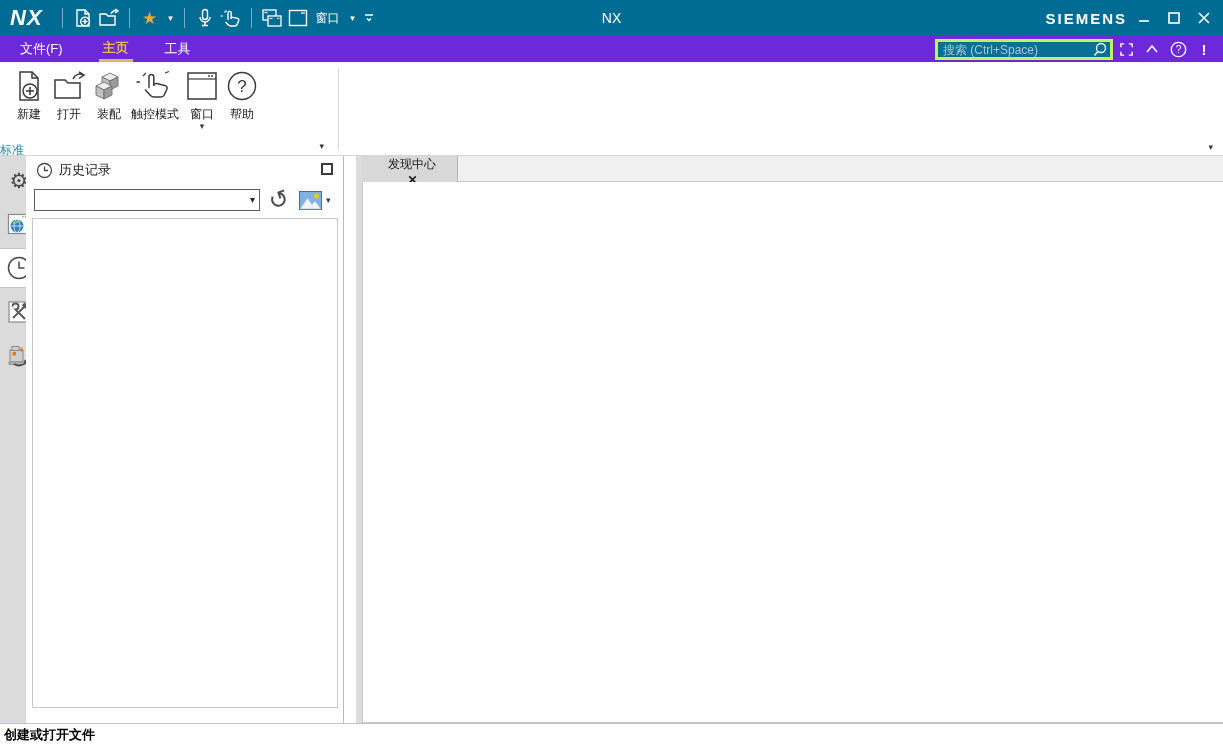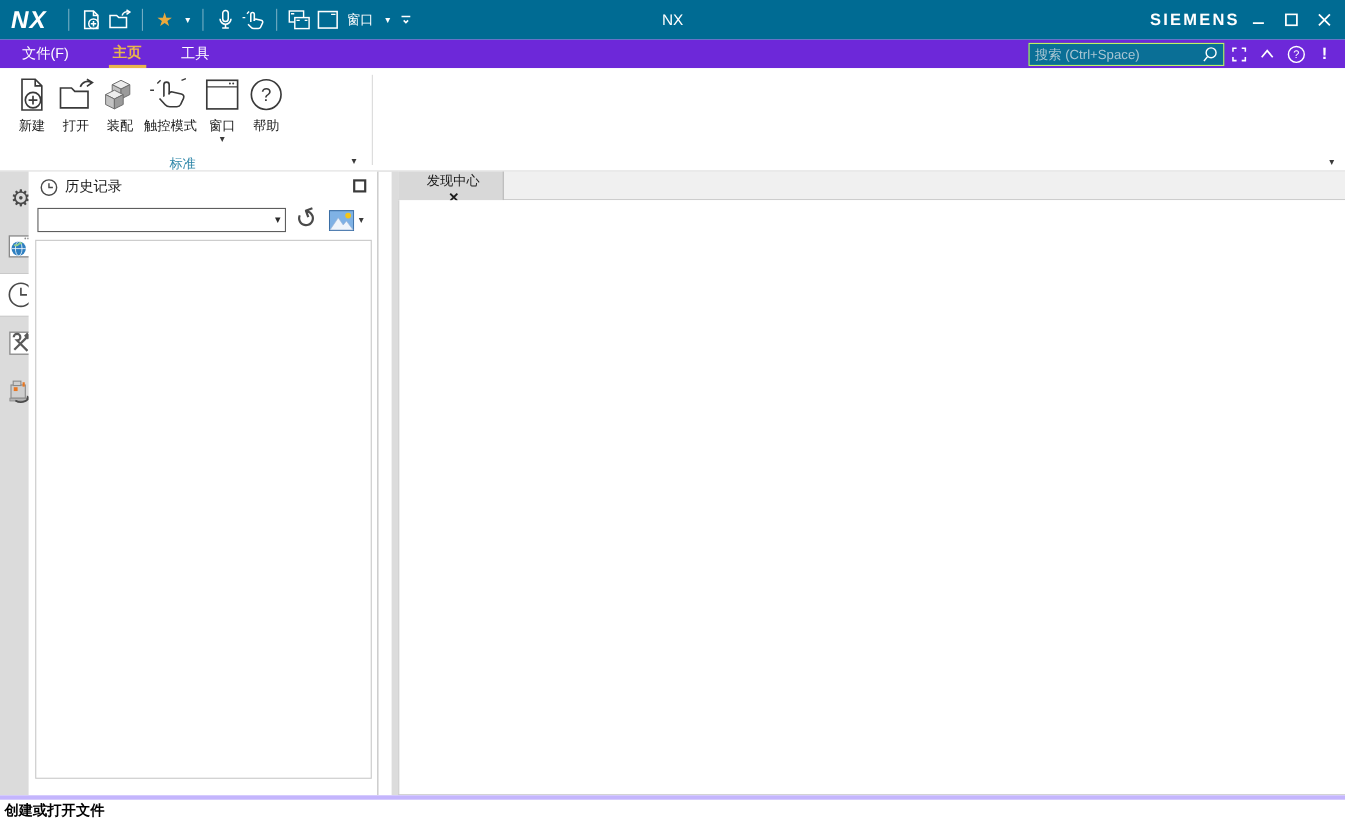--- a/index.html
+++ b/index.html
@@ -28,42 +28,42 @@
 
   
   .menubar { position:absolute; left:0; top:36px; width:1223px; height:26px; background:#6d28d9;
              display:flex; align-items:center; color:#fff; }
   .menu-file { margin-left:20px; font-size:13px; }
   .rtab { font-size:13px; height:26px; display:flex; align-items:center; padding:0 4px; }
   .rtab.active { color:#E8B64C; border-bottom:3px solid #E8B64C; font-weight:bold; }
   .rtab-home { margin-left:36px; }
   .rtab-tools { margin-left:28px; }
   .search-wrap { position:absolute; left:935px; top:3px; width:178px; height:21px; }
-  .search-input { width:178px; height:21px; background:#0A6F96; border:1px solid #bef264;
+  .search-input { width:178px; height:21px; background:#0A6F96; border:3px solid #bef264;
                   color:#fff; font-size:12px; padding:0 22px 0 5px; outline:none;
                   font-family:"Liberation Sans", sans-serif; }
   .search-input::placeholder { color:#A9C6D3; }
   .search-glass { position:absolute; right:3px; top:2px; }
   .menu-icons { position:absolute; right:6px; top:0; height:26px; display:flex; align-items:center; }
   .menu-ic { width:26px; height:26px; display:flex; align-items:center; justify-content:center;
              color:#fff; }
   .excl { font-weight:bold; font-size:15px; }
 
   
   .ribbon { position:absolute; left:0; top:62px; width:1223px; height:94px; background:#fff;
             border-bottom:1px solid #D6D6D6; }
   .rb-group { position:absolute; left:10px; top:2px; display:flex; align-items:flex-start; }
   .rb-btn { display:flex; flex-direction:column; align-items:center; padding:4px 3px 0 3px;
             min-width:38px; }
   .rb-icon { height:36px; display:flex; align-items:center; justify-content:center; }
   .rb-label { font-size:12px; color:#1A1A1A; text-align:center; line-height:15px; margin-top:3px;
               white-space:nowrap; }
   .rb-caret { font-size:9px; color:#3A3A3A; line-height:8px; }
   .rb-caret-inline { font-size:9px; color:#3A3A3A; margin-left:2px; }
-  .group-footer { position:absolute; left:0; top:78px; width:332px; height:16px; text-align:center; }
+  .group-footer { position:absolute; left:0; top:78px; width:332px; height:16px; text-align:left; }
   .group-label { font-size:12px; color:#2E86A8; }
   .group-dropdown { position:absolute; right:8px; top:1px; font-size:9px; color:#3A3A3A; }
   .rb-vsep { position:absolute; left:338px; top:6px; width:1px; height:82px; background:#DADADA; }
   .ribbon-overflow { position:absolute; right:10px; top:80px; font-size:9px; color:#3A3A3A; }
 
   
   .sidebar { position:absolute; left:0; top:156px; width:38px; height:567px; background:#DBDBDB; }
   .sb-item { width:38px; height:40px; margin-top:4px; display:flex; align-items:center;
              justify-content:center; }
   .sb-item.selected { background:#fff; border-top:1px solid #C4C4C4; border-bottom:1px solid #C4C4C4; }
@@ -95,21 +95,21 @@
                    border-bottom:1px solid #C9C9C9; }
   .disc-tab { position:absolute; left:0; top:0; width:96px; height:26px; background:#D8D8D8;
               border-right:1px solid #B9B9B9; display:flex; align-items:center;flex-direction:column; }
   .disc-tab-icon { margin-left:7px; }
   .disc-tab-label { font-size:12px; color:#1A1A1A; margin-left:5px; }
   .disc-close { margin-left:6px; font-size:12px; font-weight:bold; color:#1A1A1A; }
   .disc-content { position:absolute; left:0; top:26px; width:100%; height:541px; background:#fff;
                   border-left:1px solid #C9C9C9; border-bottom:1px solid #C9C9C9; }
 
   .statusbar { position:absolute; left:0; top:723px; width:1223px; height:23px; background:#FFFFFF;
-               border-top:4px solid #c4b5fd; display:flex; align-items:center; }
+               border-top:1px solid #c4b5fd; display:flex; align-items:center; }
   .status-text { margin-left:4px; font-size:13px; font-weight:bold; color:#000; }
 </style>
 </head>
 <body>
 
 <div class="titlebar">
   <div class="title-center">NX</div>
   <div class="nx-logo">NX</div>
   <div class="qa-sep"></div>
 

